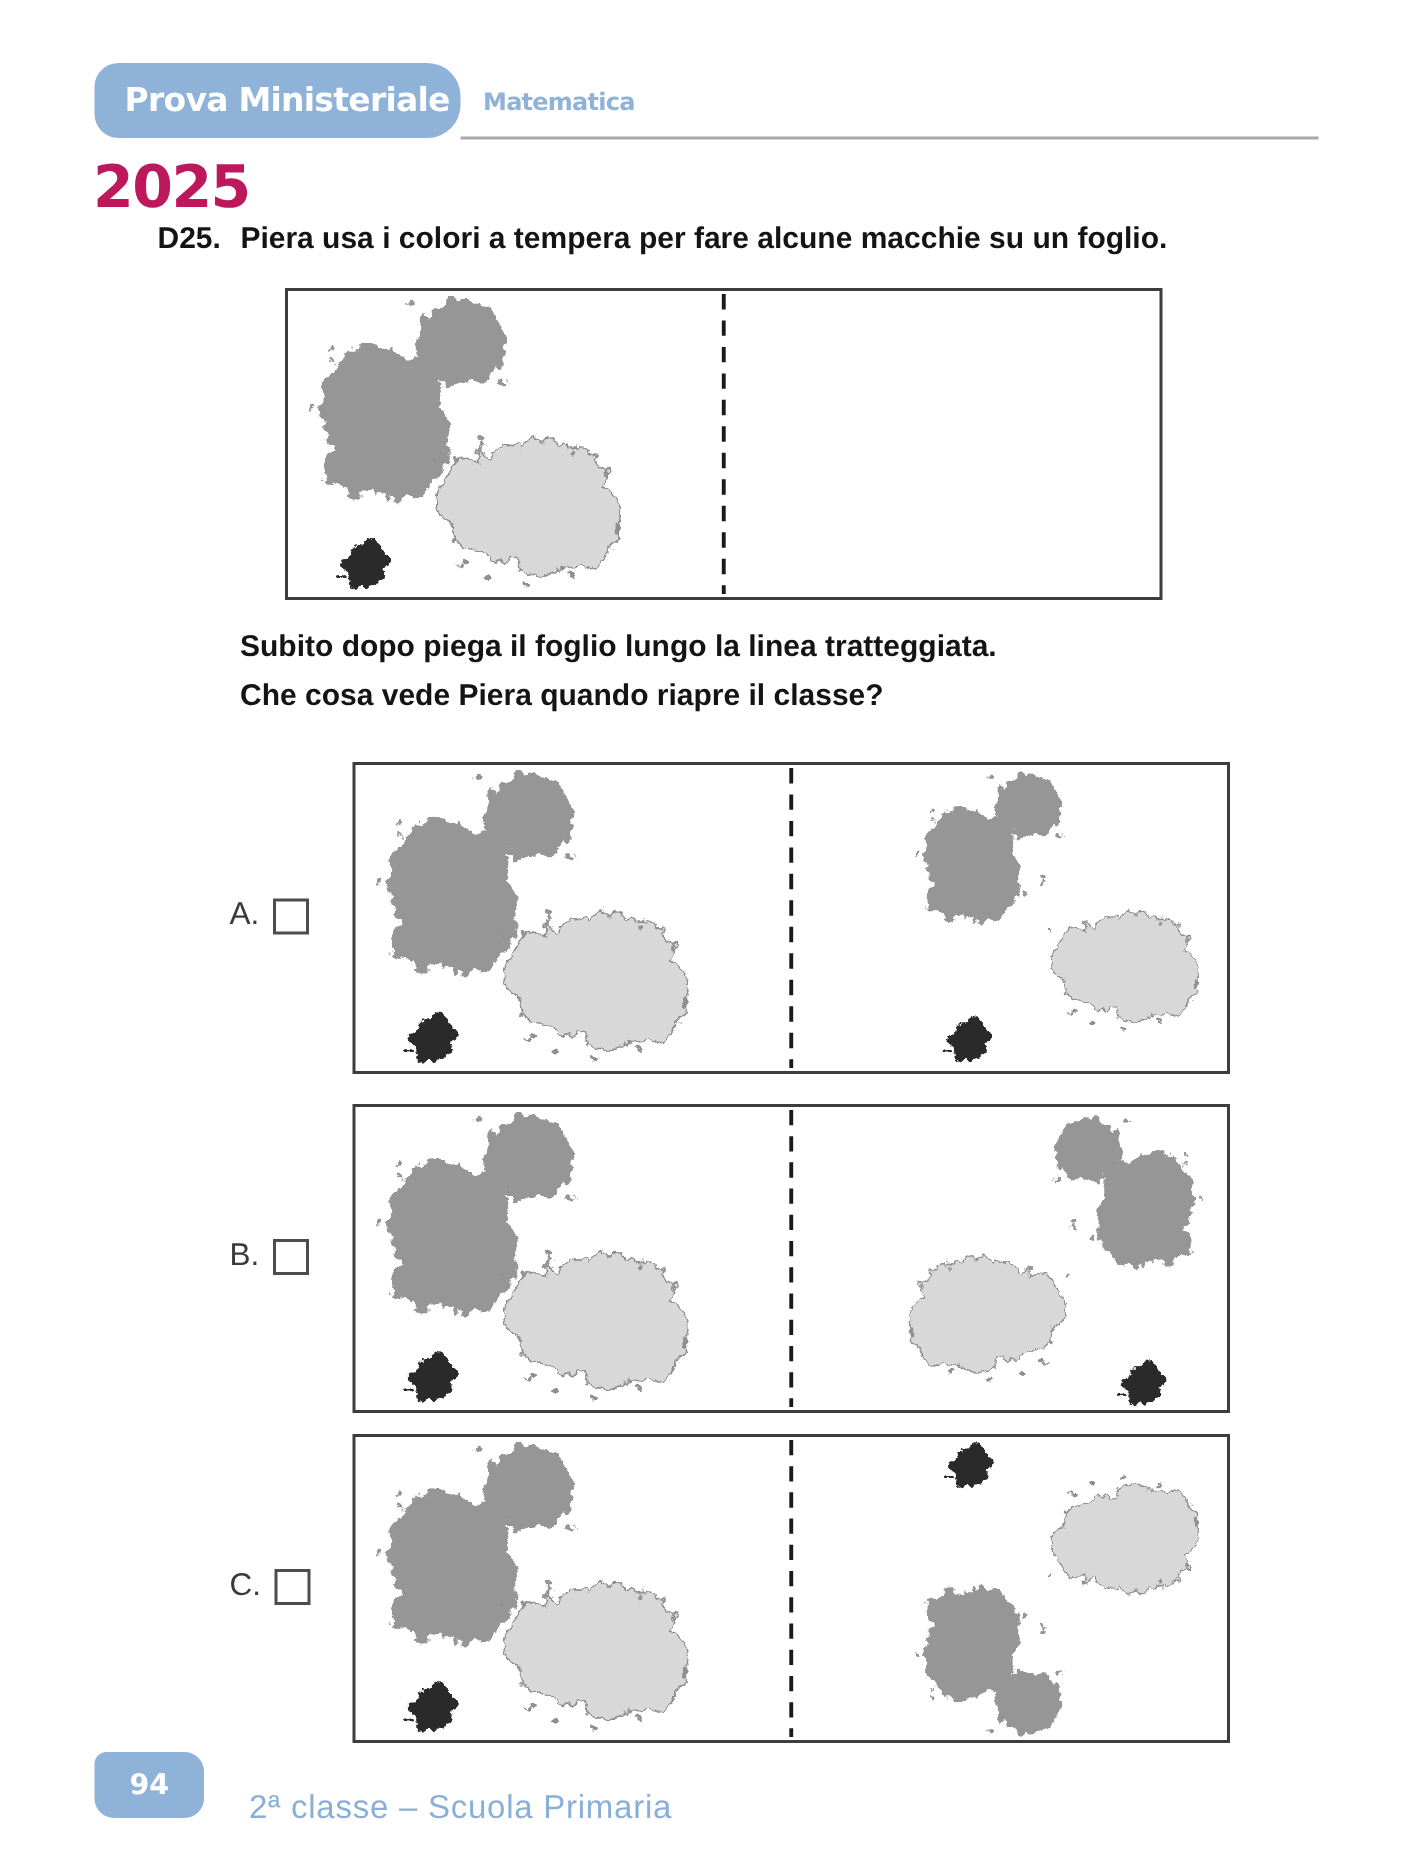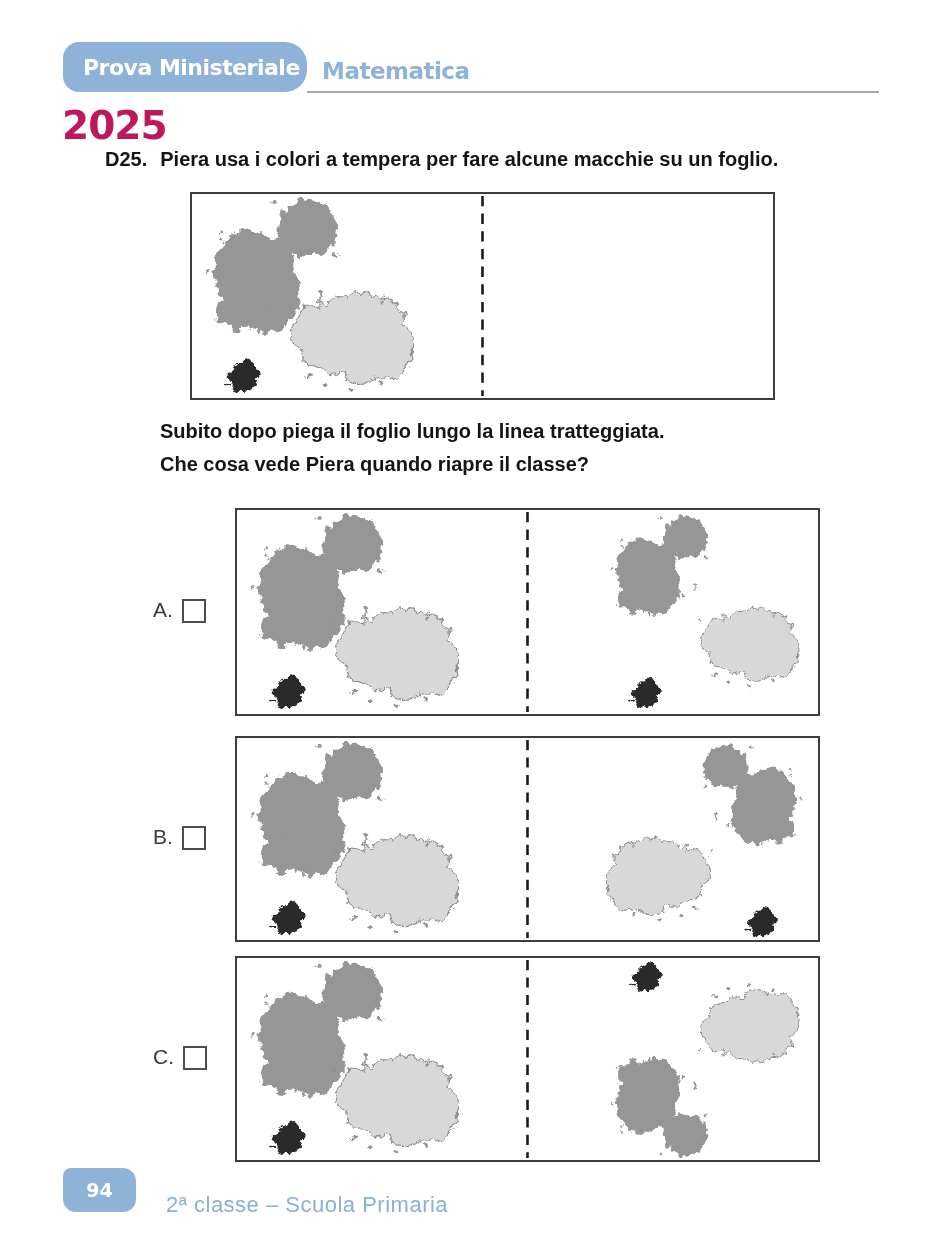--- a/index.html
+++ b/index.html
@@ -9,21 +9,21 @@
   }
   .comic{font-family:"DejaVu Sans",sans-serif;font-weight:bold;}
 
   
   .tab{
     position:absolute;left:63px;top:42px;width:244px;height:50px;
     border-radius:16px 22px 22px 16px;
     display:flex;align-items:center;box-sizing:border-box;padding-left:20px;
     color:#ffffff;font-size:22px;letter-spacing:-0.5px;
   }
-  .subject{position:absolute;left:322px;top:58px;font-size:23px;letter-spacing:-0.5px;}
+  .subject{position:absolute;left:322px;top:58px;font-size:16px;letter-spacing:-0.5px;}
   .header-rule{position:absolute;left:307px;top:91px;width:572px;height:2px;background:#a9a9a9;}
   .year{position:absolute;left:62px;top:103px;font-size:39px;letter-spacing:-1px;}
 
   
   .question-line{position:absolute;left:105px;top:148px;font-size:20px;font-weight:bold;color:#141414;white-space:nowrap;}
   .qnum{margin-right:13px;}
   .followup{position:absolute;left:160px;font-size:20px;font-weight:bold;color:#141414;margin:0;white-space:nowrap;}
   .followup.l1{top:420px;}
   .followup.l2{top:453px;}
 

